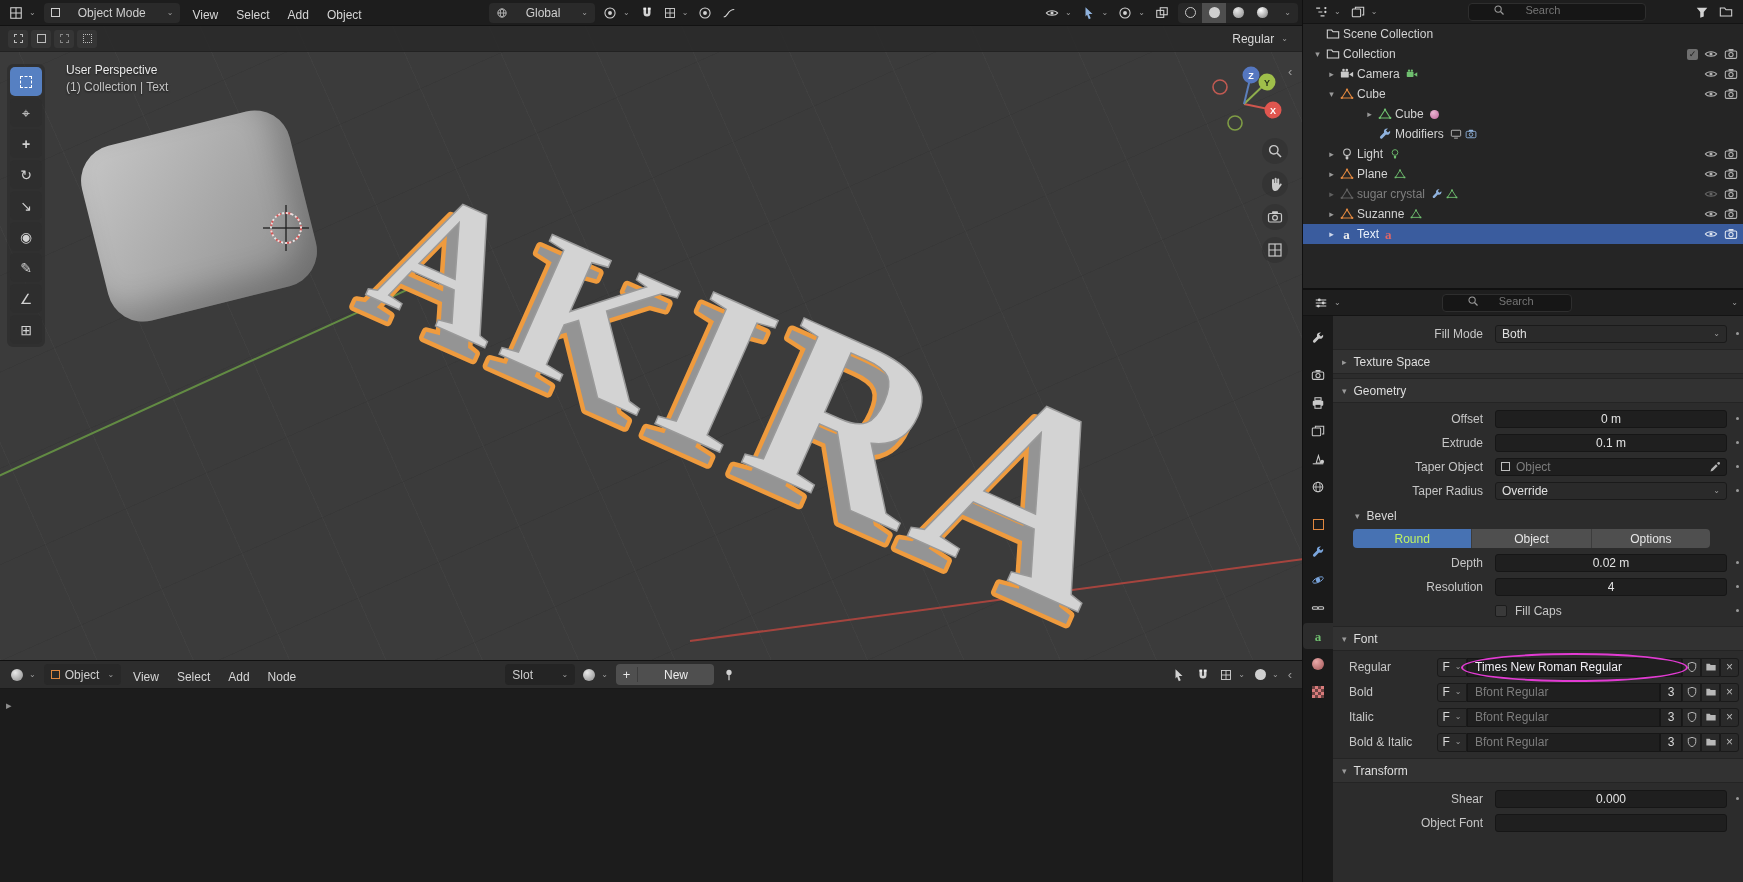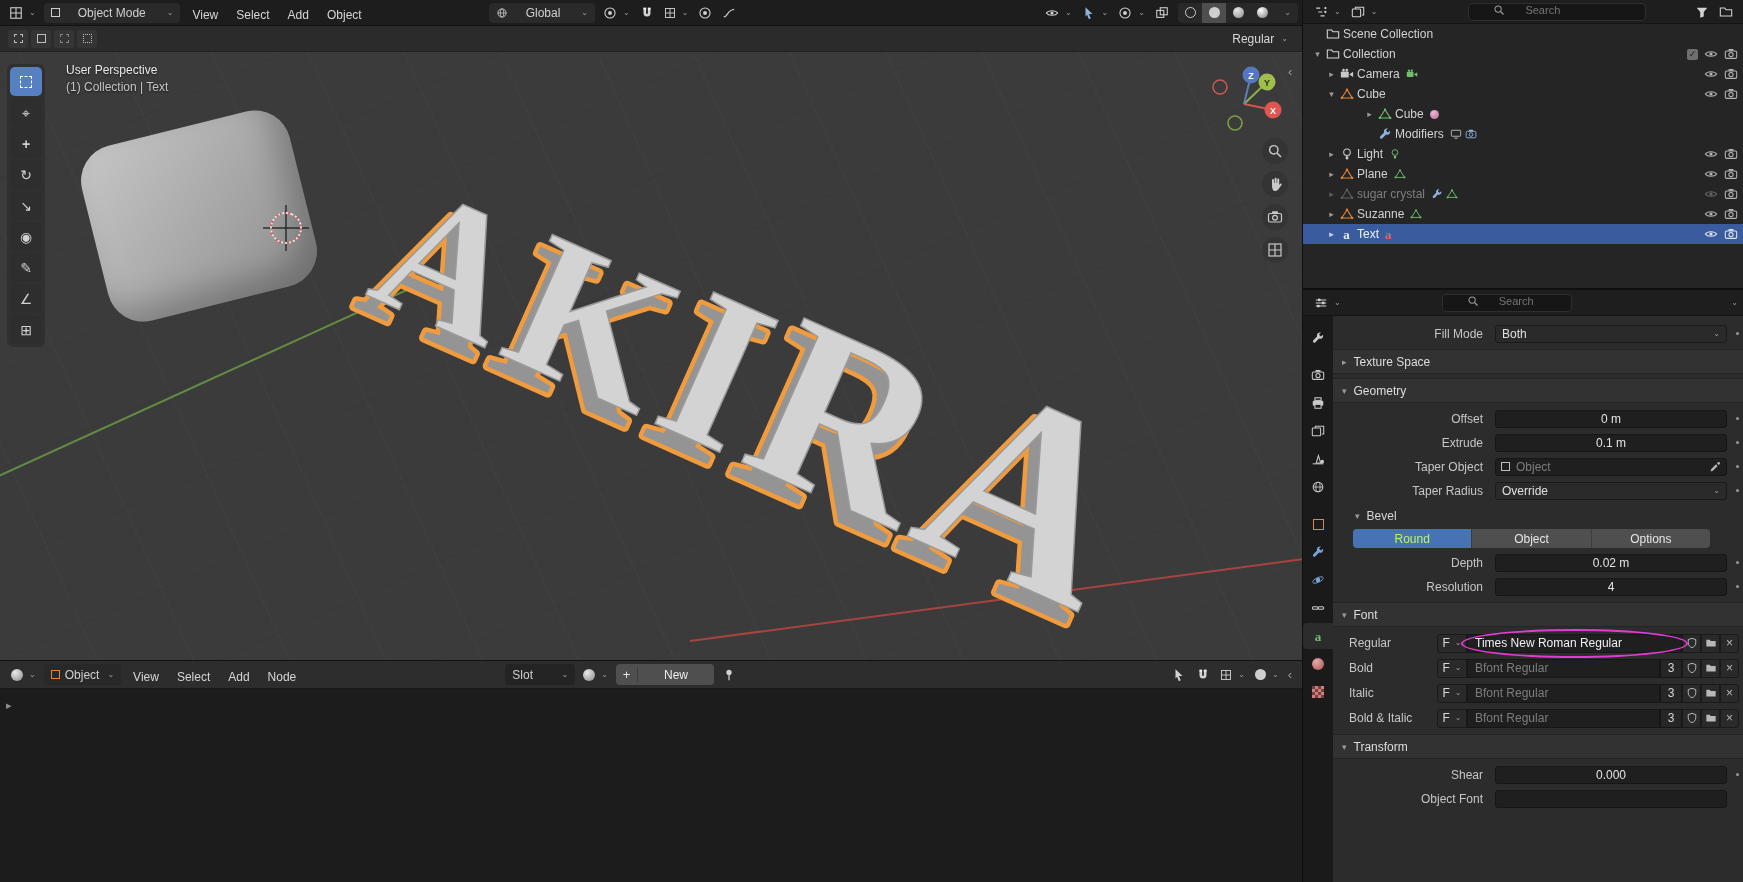--- a/index.html
+++ b/index.html
@@ -922,20 +922,27 @@
             </div>
           <span class="dot"></span>
         </div>
         <div class="prow">
           <span class="plabel">Resolution</span>
           <div class="nfield">
               <span>4</span>
             </div>
           <span class="dot"></span>
         </div>
+        <div class="prow">
+          <span class="plabel"></span>
+          <span class="checkbox"></span>
+          <span style="margin-left:8px;color:#c6c6c6">Fill Caps</span>
+          <span class="flex1"></span>
+          <span class="dot"></span>
+        </div>
 
         <div class="psection">
           <span class="caret">▾</span>
           <span>Font</span>
         </div>
 
         <div class="frow">
           <span class="flabel">Regular</span>
           <div class="fbtn">
               <span>F</span>

